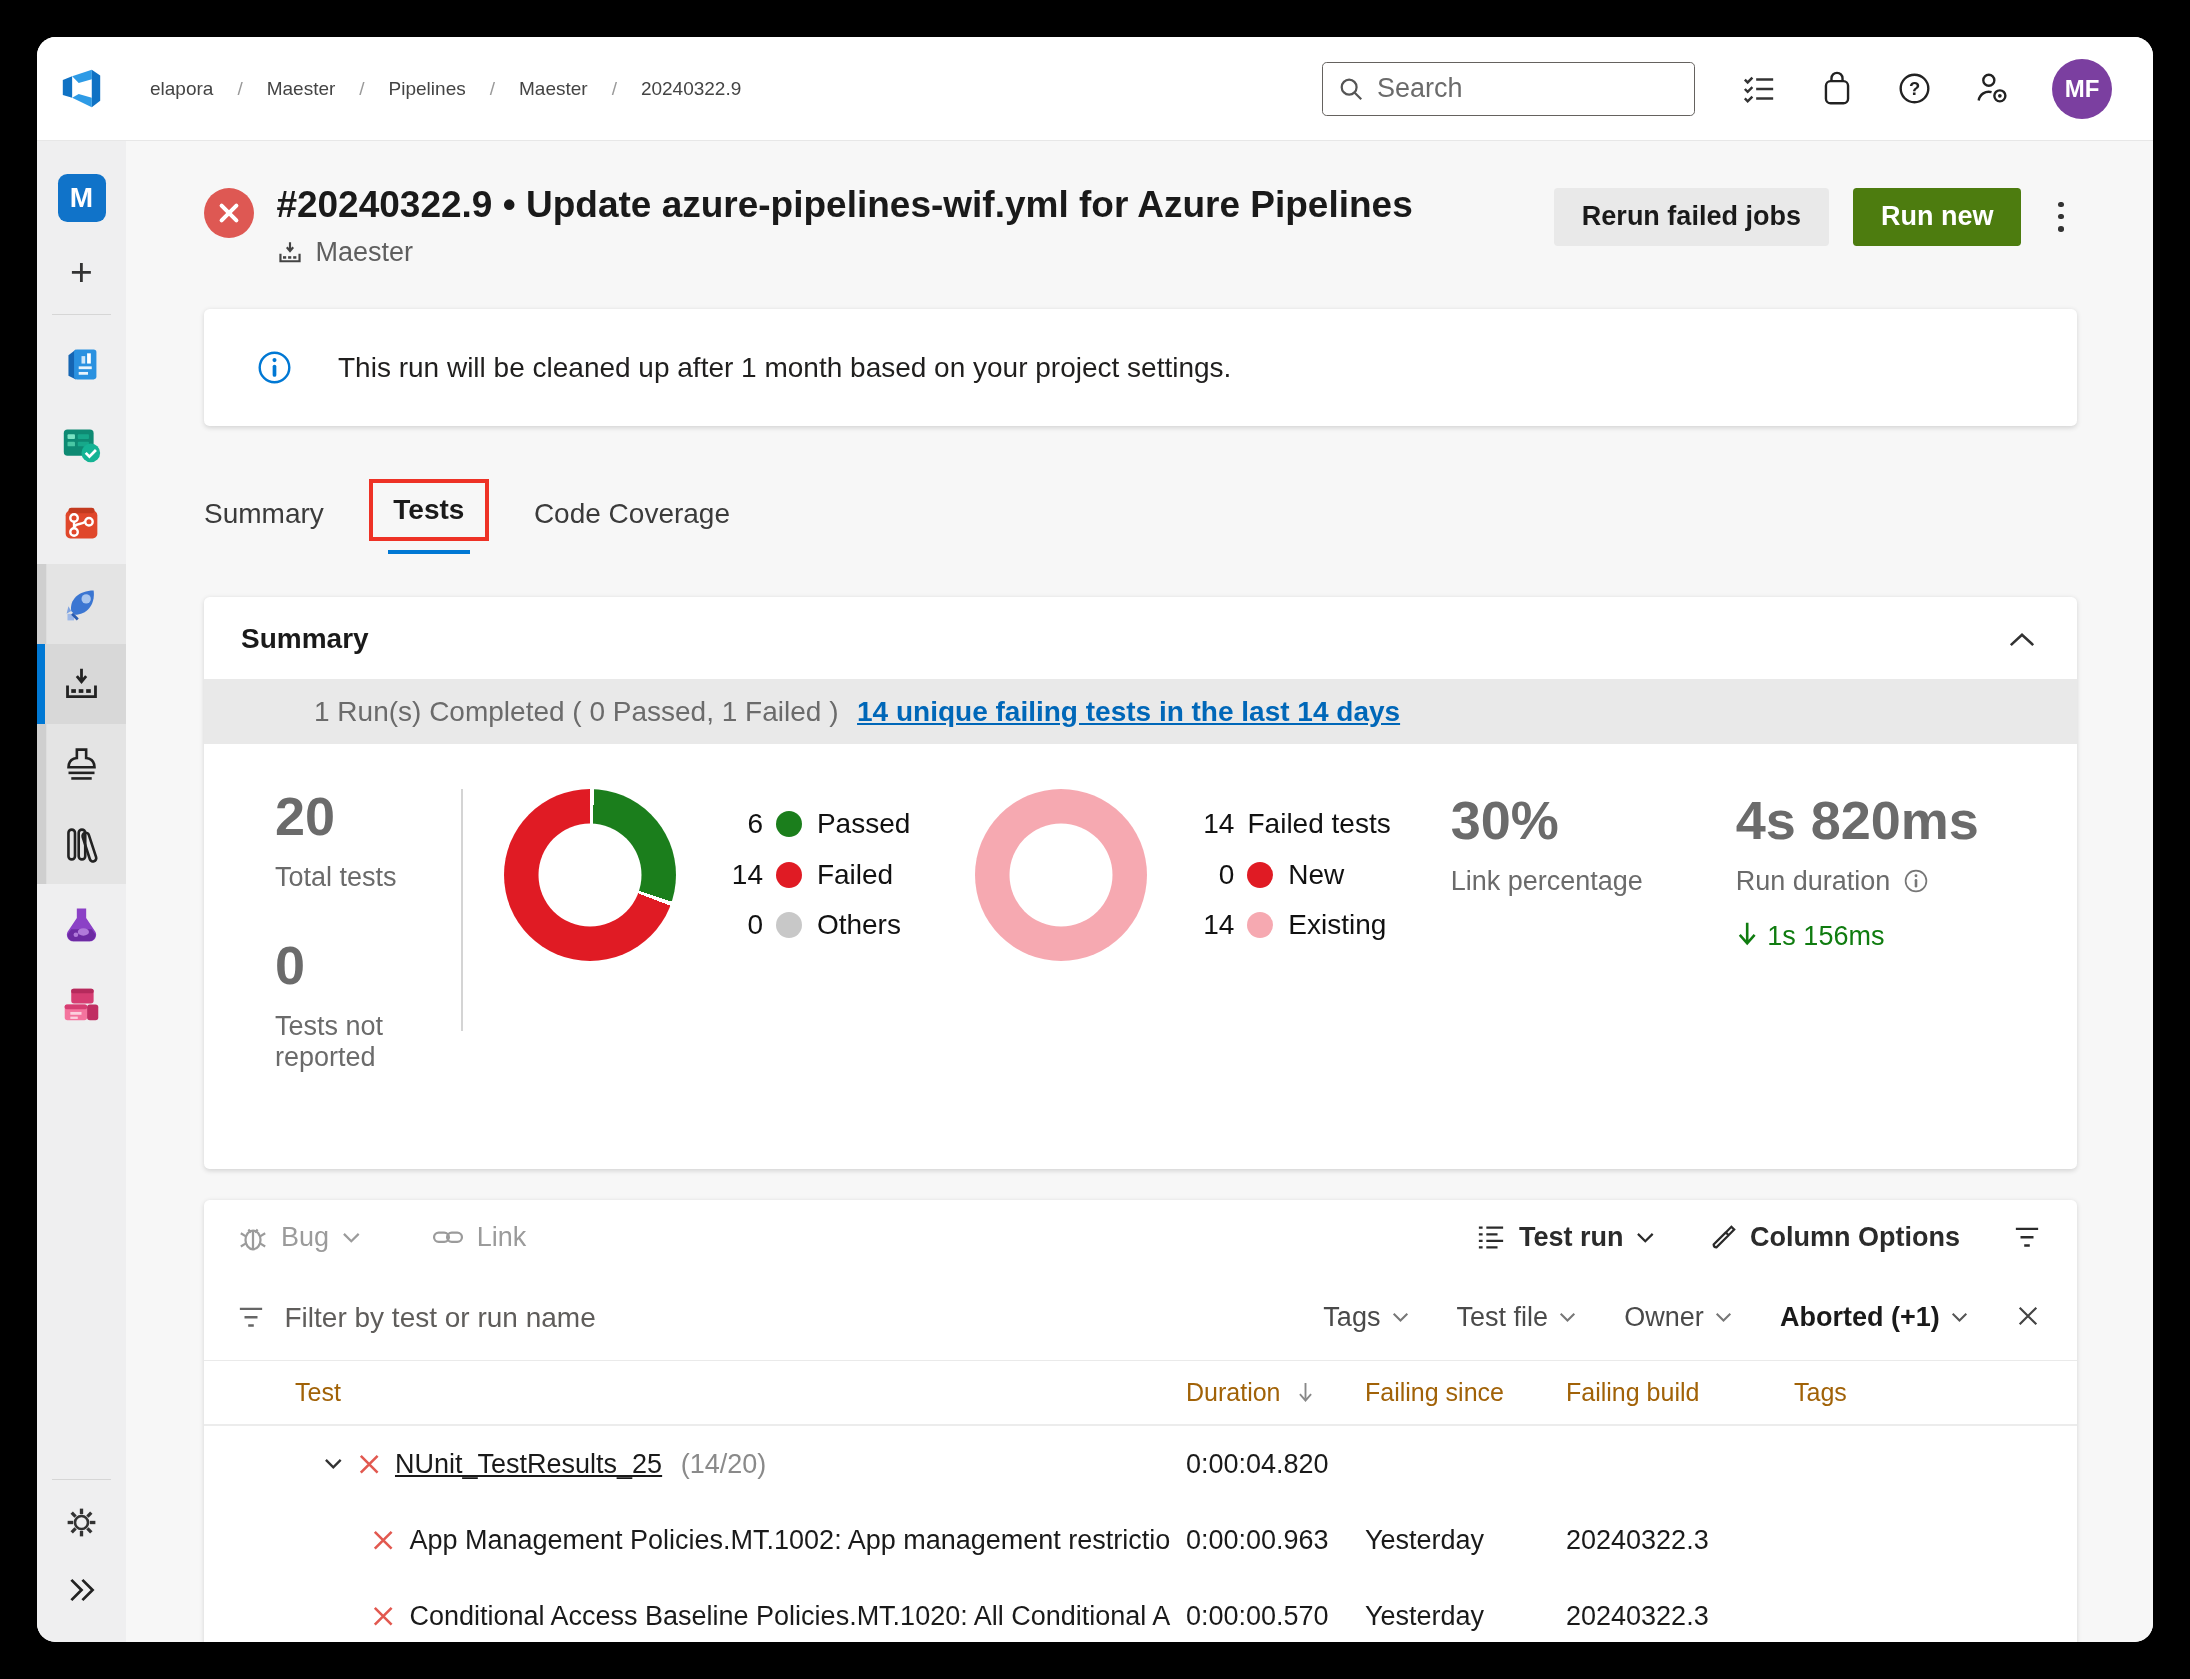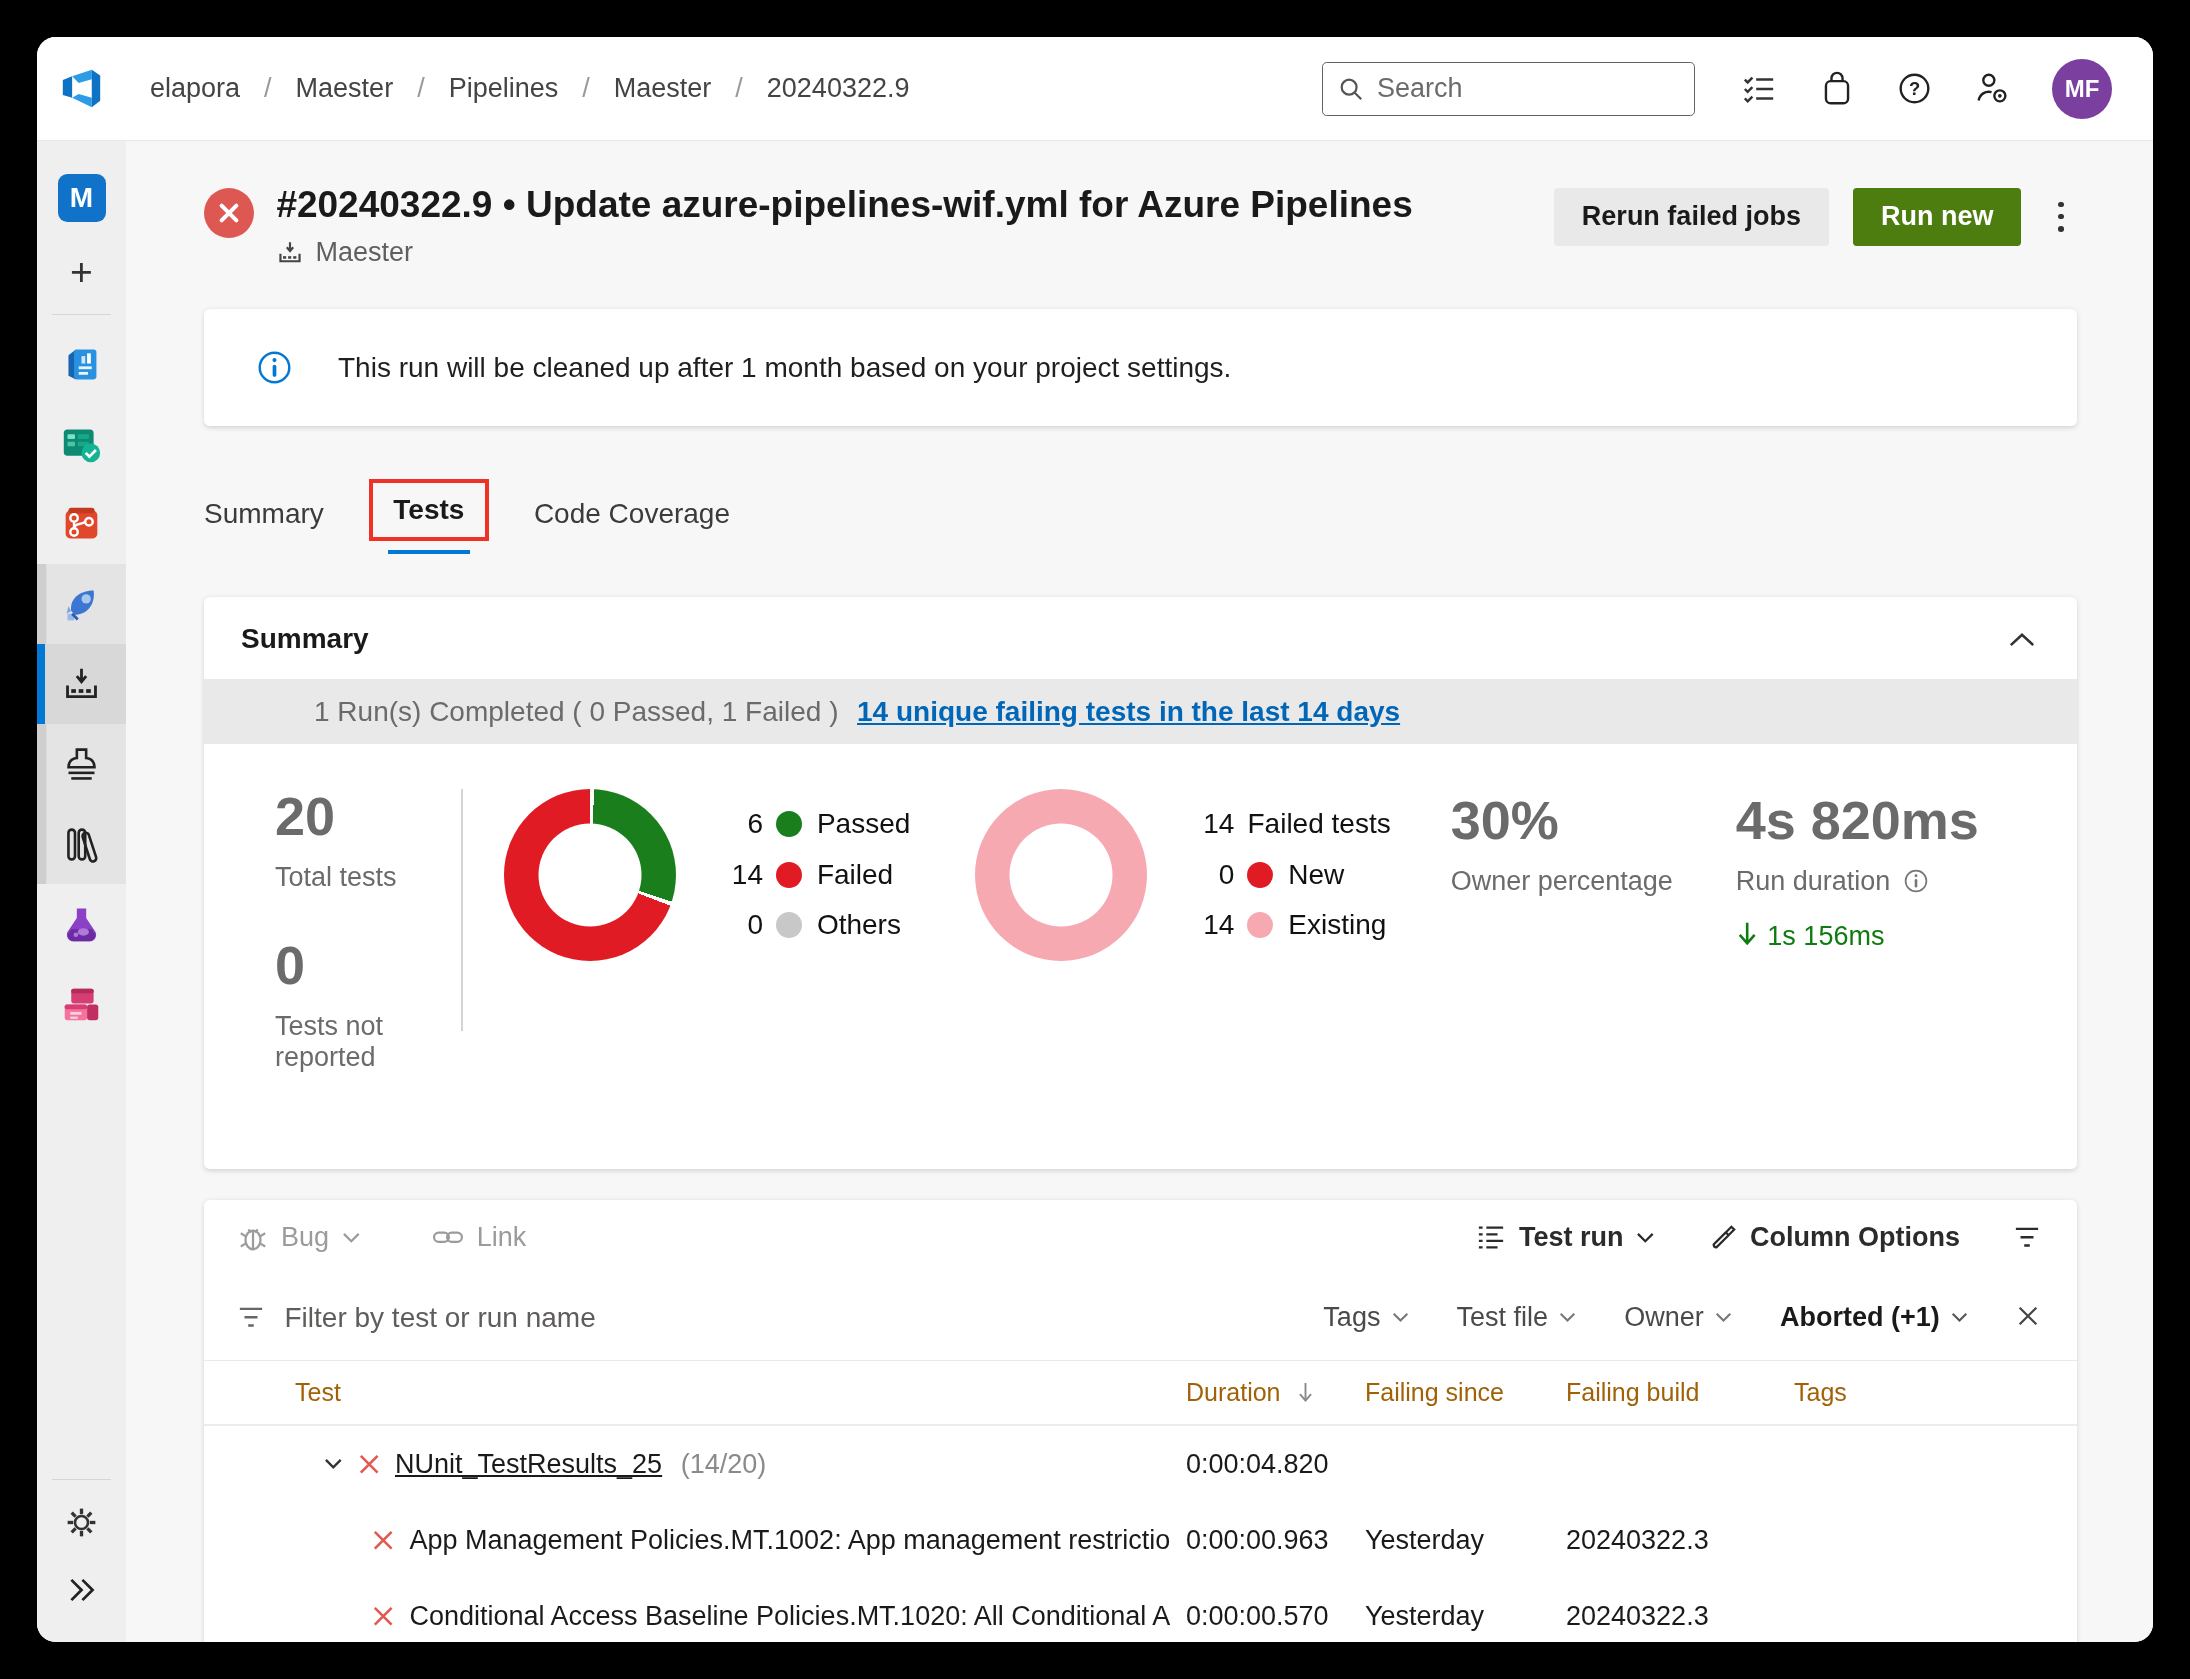--- a/index.html
+++ b/index.html
@@ -4,21 +4,21 @@
 <style>
   * { margin:0; padding:0; box-sizing:border-box; }
   html,body { width:2191px; height:1680px; background:#000; font-family:"Liberation Sans", sans-serif; }
   .window { position:absolute; left:37px; top:37px; width:2116px; height:1605px; background:#fff;
             border-radius:18.6px; overflow:hidden; display:flex; flex-direction:column; }
 
   
   .topbar { height:104px; flex:0 0 auto; display:flex; align-items:center; background:#fff;
             border-bottom:0.9px solid #e7e7e7; padding:0 41px 0 0; }
   .logo-wrap { width:89px; display:flex; justify-content:center; }
-  .crumbs { display:flex; align-items:center; gap:24px; font-size:27px; color:#444; margin-left:24px; }
+  .crumbs { display:flex; align-items:center; gap:24px; font-size:19px; color:#444; margin-left:24px; }
   .crumb { cursor:pointer; }
   .crumb-sep { color:#9a9a9a; }
   .tb-spacer { flex:1; }
   .searchbox { width:373px; height:54px; border:1.9px solid #65625f; border-radius:4.7px; display:flex;
                align-items:center; padding:10px 15px; gap:13px; background:#fff; }
   .searchbox input { border:none; outline:none; font-size:27px; color:#333; width:280px;
                      font-family:"Liberation Sans", sans-serif; }
   .searchbox input::placeholder { color:#6b6b6b; }
   .tb-icons { display:flex; align-items:center; gap:41px; margin-left:45px; }
   .tb-icon { width:37px; height:37px; display:flex; align-items:center; justify-content:center; cursor:pointer; }
@@ -427,21 +427,21 @@
               <div class="lg-row">
                 <span class="lg-num">14</span>
                 <span class="lg-dot" style="background: rgb(246, 169, 177);"></span>
                 <span class="lg-label">Existing</span>
               </div>
             </div>
           </div>
 
           <div class="stat-pass">
             <div class="bignum">30%</div>
-            <div class="biglabel">Owner percentage</div>
+            <div class="biglabel">Link percentage</div>
           </div>
 
           <div class="stat-dur">
             <div class="bignum">4s 820ms</div>
             <div class="dur-label-row">
               <span class="biglabel" style="margin-top:0;">Run duration</span>
               <svg width="26" height="26" viewBox="0 0 40 40">
                 <circle cx="20" cy="20" r="16" fill="none" stroke="#777" stroke-width="2.6"></circle>
                 <circle cx="20" cy="12" r="2.2" fill="#777"></circle>
                 <rect x="18" y="17" width="4" height="13" rx="2" fill="#777"></rect>

